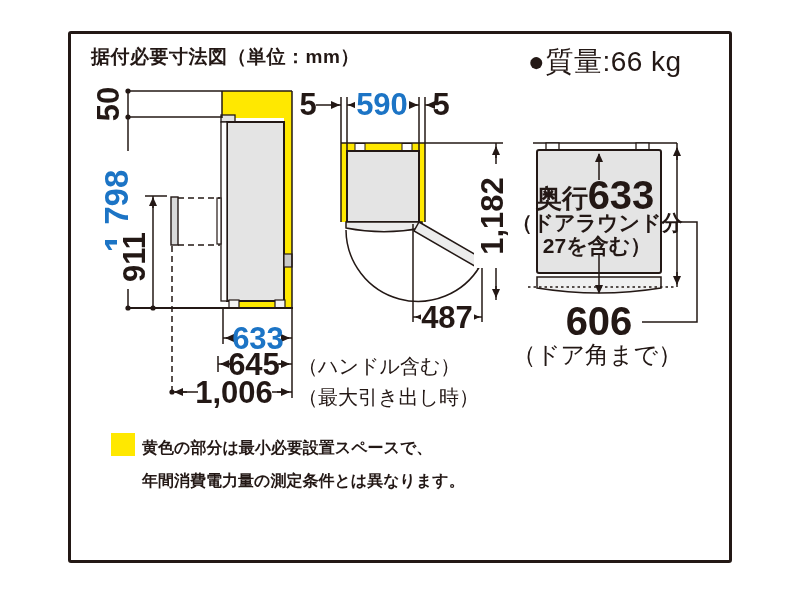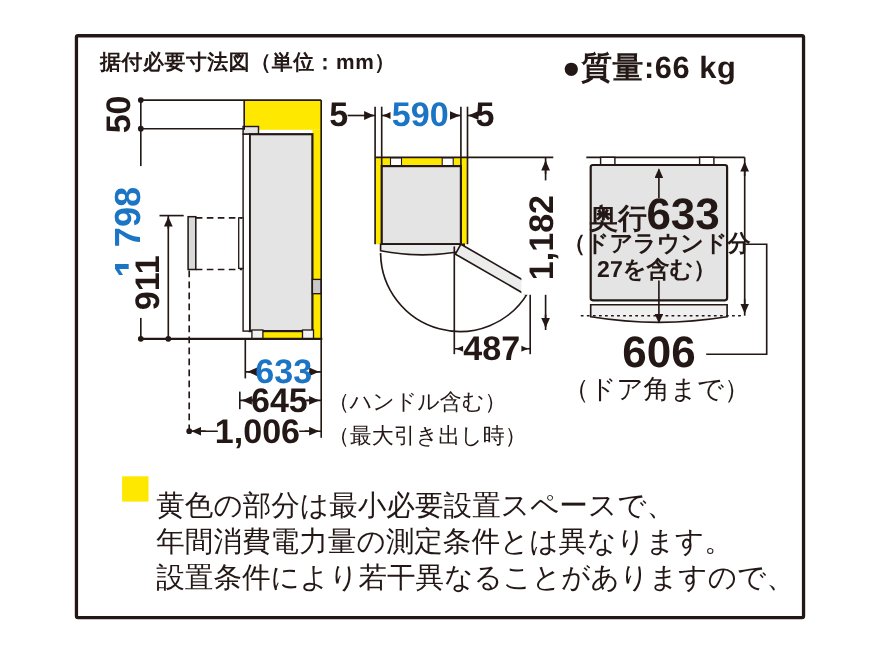--- a/index.html
+++ b/index.html
@@ -2,24 +2,24 @@
 <html><head>
 <meta charset="utf-8">
 <style>
   html,body{margin:0;padding:0;background:#ffffff;}
   body{width:800px;height:600px;position:relative;overflow:hidden;
        font-family:"Liberation Sans","DejaVu Sans",sans-serif;color:#231815;}
   .frame{position:absolute;left:68px;top:31px;width:658px;height:526px;
          border:3px solid #231815;border-radius:3px;background:#fff;}
   .title{position:absolute;left:91px;top:44px;font-size:19px;font-weight:600;
          letter-spacing:.5px;white-space:nowrap;}
-  .mass{position:absolute;left:511px;top:43px;font-size:28px;font-weight:700;
+  .mass{position:absolute;left:528px;top:43px;font-size:28px;font-weight:400;
         letter-spacing:.5px;white-space:nowrap;}
-  .note-block{position:absolute;left:142px;top:431px;font-size:26px;font-weight:400;
-              line-height:33px;white-space:nowrap;margin-top:12px;}
+  .note-block{position:absolute;left:142px;top:431px;font-size:16px;font-weight:700;
+              line-height:33px;white-space:nowrap;}
   .yellow-sq{position:absolute;left:111px;top:433px;width:24px;height:23px;background:#ffe800;}
   svg{position:absolute;left:0;top:0;}
   svg text{font-family:"Liberation Sans","DejaVu Sans",sans-serif;fill:#231815;}
   .dim{font-size:31px;font-weight:600;}
   .dim-blue{font-size:31px;font-weight:700;fill:#1c74c5;}
   .ann{font-size:20px;font-weight:500;}
   .ln{stroke:#231815;stroke-width:1.5;fill:none;}
   .ln2{stroke:#231815;stroke-width:2;fill:none;}
   .dash{stroke:#231815;stroke-width:1.5;fill:none;stroke-dasharray:6 4;}
   .dot{fill:#231815;}
@@ -187,14 +187,13 @@
     <text x="597" y="245" text-anchor="middle" dominant-baseline="central" style="font-size:21px;font-weight:600">27を含む）</text>
     <text x="599" y="321" text-anchor="middle" dominant-baseline="central" style="font-size:40px;font-weight:700">606</text>
     <text x="597" y="354" text-anchor="middle" dominant-baseline="central" style="font-size:24px;font-weight:500">（ドア角まで）</text>
   </g>
 </svg>
 
 <span class="yellow-sq"></span>
 <div class="note-block">
   <div>黄色の部分は最小必要設置スペースで、</div>
   <div>年間消費電力量の測定条件とは異なります。</div>
-  <div>設置条件により若干異なることがありますので、</div>
 </div>
 
 </body></html>

